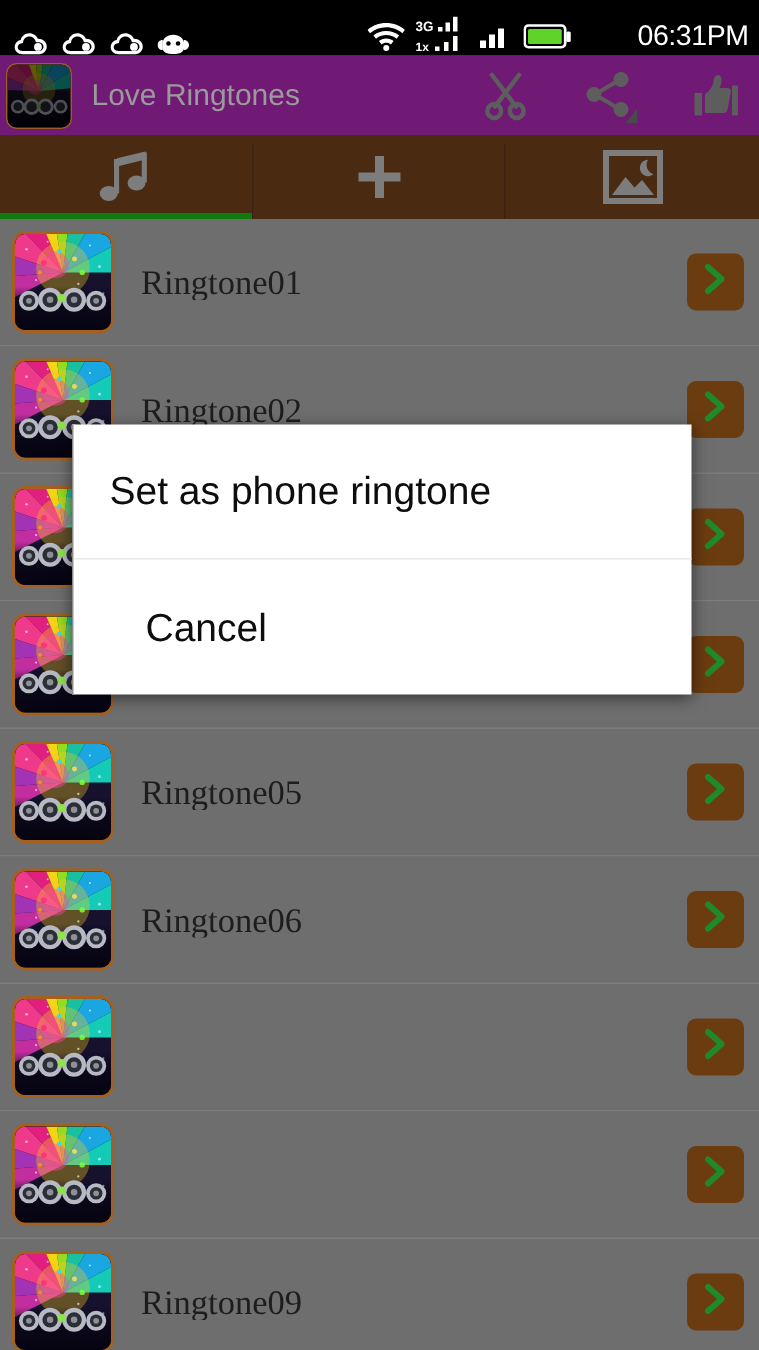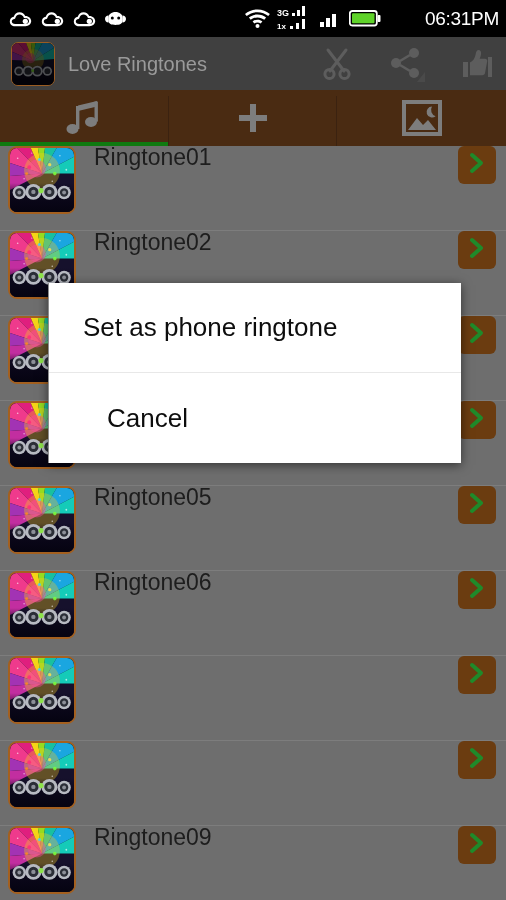--- a/index.html
+++ b/index.html
@@ -7,33 +7,33 @@
     width:506px;height:900px;overflow:hidden;
     background:#6e6e6e;
     font-family:"Liberation Sans","DejaVu Sans",sans-serif;
     -webkit-font-smoothing:antialiased;
   }
   #screen{position:relative;width:506px;height:900px;overflow:hidden;background:#6e6e6e;}
 
   
   .statusbar{
     position:absolute;top:0;left:0;width:506px;height:37px;
-    background:#000;display:flex;align-items:center;
+    background:#000;display:flex;align-items:flex-end;
     box-sizing:border-box;padding:0 7px 0 9px;
   }
   .sb-left{display:flex;align-items:center;gap:9px;}
   .sb-right{margin-left:auto;display:flex;align-items:center;gap:7px;}
   .sb-time{color:#fff;font-size:19px;letter-spacing:-.3px;line-height:1;padding-left:2px;margin-left:35px;}
   .icon-svg{display:block;}
 
   
   .actionbar{
     position:absolute;top:37px;left:0;width:506px;height:53px;
-    background:#404040;display:flex;align-items:center;box-sizing:border-box;
-    padding:0 14px 0 11px;
+    background:#701a75;display:flex;align-items:center;box-sizing:border-box;
+    padding:0 14px 0 4px;
   }
   .app-icon{
     width:44px;height:44px;border-radius:7px;border:1.5px solid #9a5c22;
     box-sizing:border-box;overflow:hidden;position:relative;flex:none;
     background:#120d08;
   }
   .app-icon .art{filter:brightness(.42);}
   .app-title{
     color:#9a9a9a;font-size:20px;margin-left:13px;line-height:1;white-space:nowrap;
   }
@@ -50,23 +50,24 @@
   }
   .tab .underline{
     position:absolute;left:0;right:0;bottom:0;height:4px;background:#0f7a10;
   }
   .tab-sep{position:absolute;bottom:0;top:6px;right:0;width:1px;background:#3b2210;}
 
   
   .list{position:absolute;top:146px;left:0;width:506px;height:754px;overflow:hidden;}
   .row{
     position:relative;height:85px;box-sizing:border-box;
-    display:flex;padding:0 10px 0 8px;
+    display:flex;align-items:center;padding:0 10px 0 8px;
     border-bottom:1px solid #7d7d7d;
     background:#6e6e6e;
+    font-family:Liberation Serif, serif;
   }
   .thumb{
     width:68px;height:68px;border-radius:9px;border:2px solid #a4601f;
     box-sizing:border-box;overflow:hidden;position:relative;flex:none;
     background:#0a0812;
   }
   .row-label{
     margin-left:18px;font-size:23px;color:#1d1d1d;line-height:1;
     white-space:nowrap;overflow:hidden;
   }
@@ -86,21 +87,21 @@
 
   
   .scrim{position:absolute;inset:0;background:transparent;}
   .dialog{
     position:absolute;left:48px;top:283px;width:412px;
     background:#fff;box-shadow:0 2px 10px rgba(0,0,0,.55);
     border-left:1px solid #8d8d8d;
   }
   .dlg-item{
     height:90px;display:flex;align-items:center;
-    padding-left:34px;box-sizing:border-box;
+    padding-left:24px;box-sizing:border-box;
     font-size:26px;color:#0d0d0d;
     border-bottom:1px solid #e8e8e8;
   }
   .dlg-item:last-child{border-bottom:none;margin-left:24px;}
 </style>
 </head>
 <body>
 
 <div id="screen">
 

